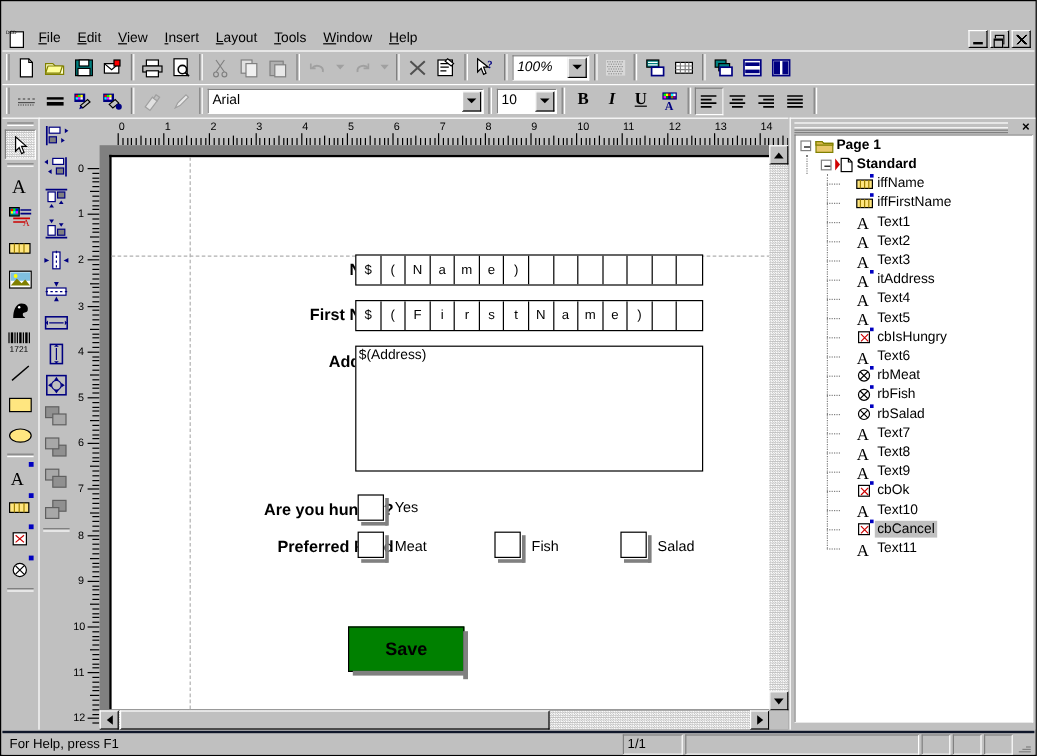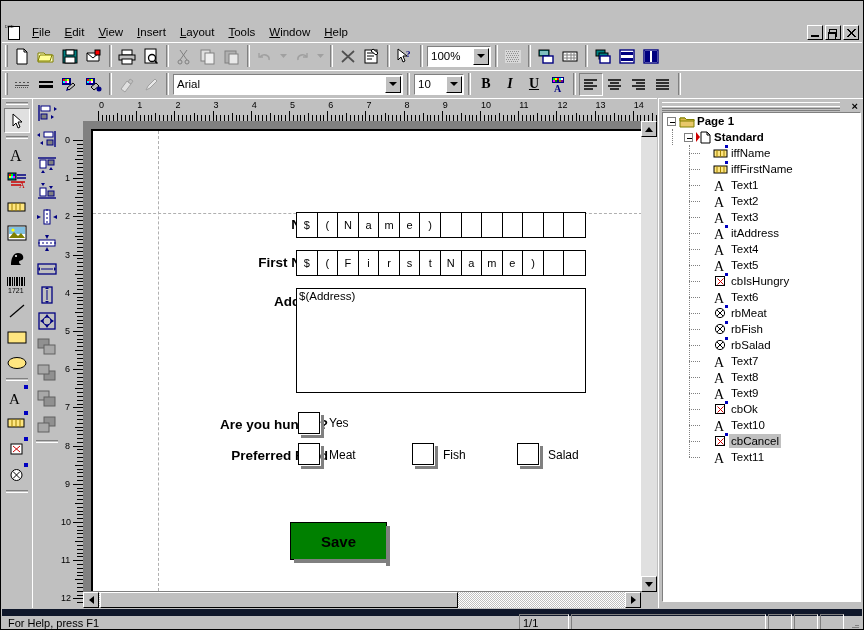--- a/index.html
+++ b/index.html
@@ -103,21 +103,21 @@
     white-space:nowrap; overflow:hidden; }
   .combo .carrow {
     width:16px; height:17px; margin:1px; background:#c0c0c0;
     border-top:1px solid #fff; border-left:1px solid #fff;
     border-right:1px solid #000; border-bottom:1px solid #000;
     display:flex; align-items:center; justify-content:center; flex:0 0 auto;
   }
   .carrow::after { content:""; width:0; height:0;
     border-left:4px solid transparent; border-right:4px solid transparent;
     border-top:4px solid #000; display:block; }
-  .combo-zoom { width:64px; }
+  .combo-zoom { width:64px;font-style:italic; }
   .combo-font { width:230px; }
   .combo-size { width:50px; }
 
   .bold-btn, .ital-btn, .und-btn {
     font-family:"Liberation Serif", serif; font-size:14px; color:#000;
   }
 
   
   .palette {
     position:absolute; left:1px; top:97px; width:30px; height:510px;
@@ -287,21 +287,21 @@
   .expander::before { content:""; position:absolute; left:2px; top:4px; width:5px; height:1px; background:#000; }
   .tline-v { position:absolute; border-left:1px dotted #808080; }
   .tline-h { position:absolute; border-top:1px dotted #808080; }
   .tico { width:17px; height:14px; position:relative; flex:0 0 auto;
           display:flex; align-items:center; justify-content:center; }
   .tico .bdot { position:absolute; right:1px; top:-1px; width:3px; height:3px; background:#0000c0; }
 
   
   .statusbar {
     position:absolute; left:1px; top:608px; width:860px; height:20px;
-    background:#c0c0c0; border-top:7px solid #0f172a;
+    background:#c0c0c0; border-top:2px solid #0f172a;
     display:flex; align-items:center; padding:1px 2px;
   }
   .sb-panel {
     height:17px; margin-right:2px;
     border-top:1px solid #808080; border-left:1px solid #808080;
     border-right:1px solid #fff; border-bottom:1px solid #fff;
     display:flex; align-items:center; padding-left:3px;
     font-size:11px; color:#000;
   }
   .sb-help { flex:1; border:0; padding-left:4px; }

